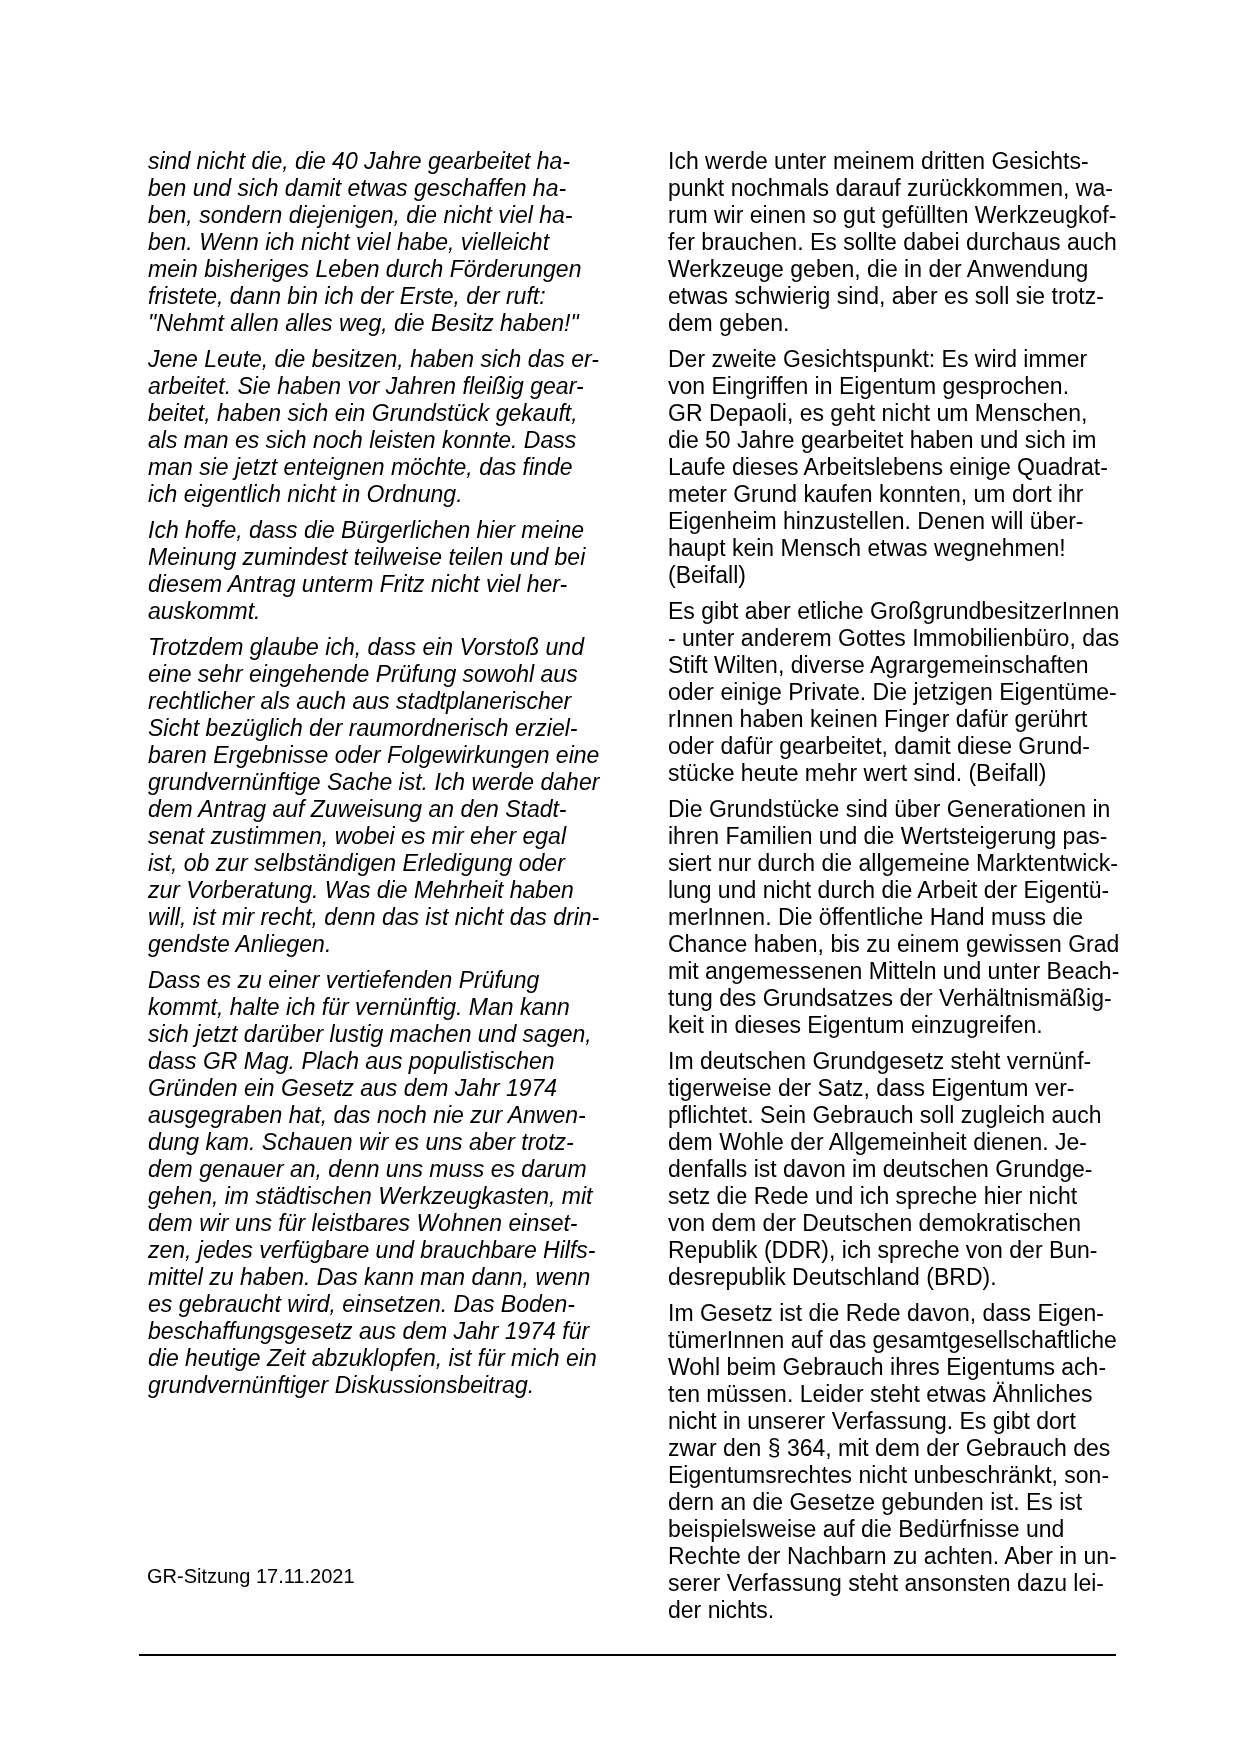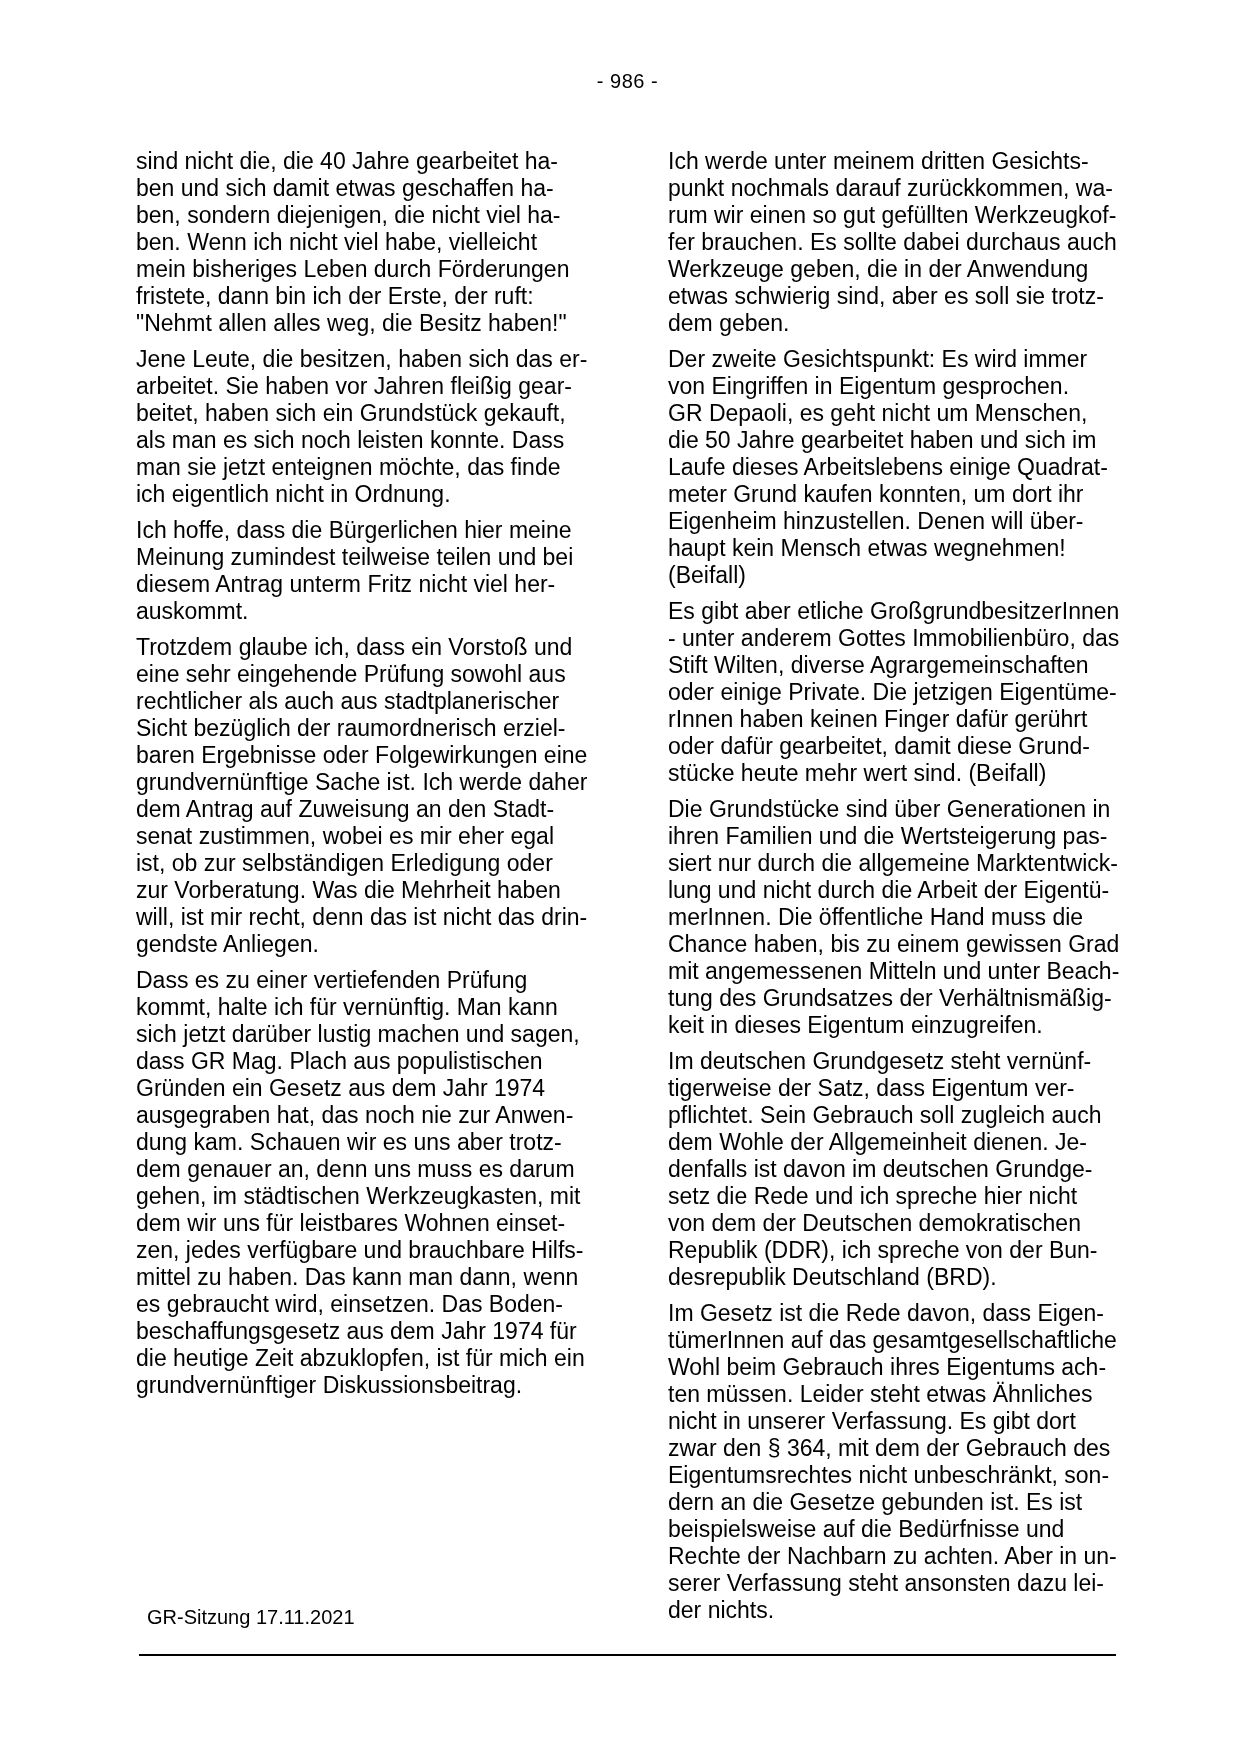--- a/index.html
+++ b/index.html
@@ -27,48 +27,47 @@
     line-height: 22px;
     letter-spacing: 0.5px;
   }
   .col {
     position: absolute;
     top: 148px;
     width: 505px;
     font-size: 23px;
     line-height: 27px;
   }
-  .col-left  { left: 136px; }
+  .col-left  { left: 148px; font-style: italic; }
   .col-right { left: 668px; }
   .para {
     margin: 0 0 9px 0;
     white-space: pre;
   }
   .para b { font-weight: bold; }
   .footer-rule {
     position: absolute;
     top: 1654px;
     left: 139px;
     width: 977px;
     height: 0;
     border-top: 2px solid #000;
   }
   .footer-text {
     position: absolute;
-    top: 1606px;
+    top: 1565px;
     left: 147px;
     font-size: 20px;
     line-height: 23px;
   }
 </style>
 </head>
 <body>
 
 <div class="page">
-  <div class="page-number">- 986 -</div>
 
   <div class="col col-left" id="col-left">
       <p class="para">sind nicht die, die 40 Jahre gearbeitet ha-
 ben und sich damit etwas geschaffen ha-
 ben, sondern diejenigen, die nicht viel ha-
 ben. Wenn ich nicht viel habe, vielleicht
 mein bisheriges Leben durch Förderungen
 fristete, dann bin ich der Erste, der ruft:
 "Nehmt allen alles weg, die Besitz haben!"</p>
       <p class="para">Jene Leute, die besitzen, haben sich das er-

